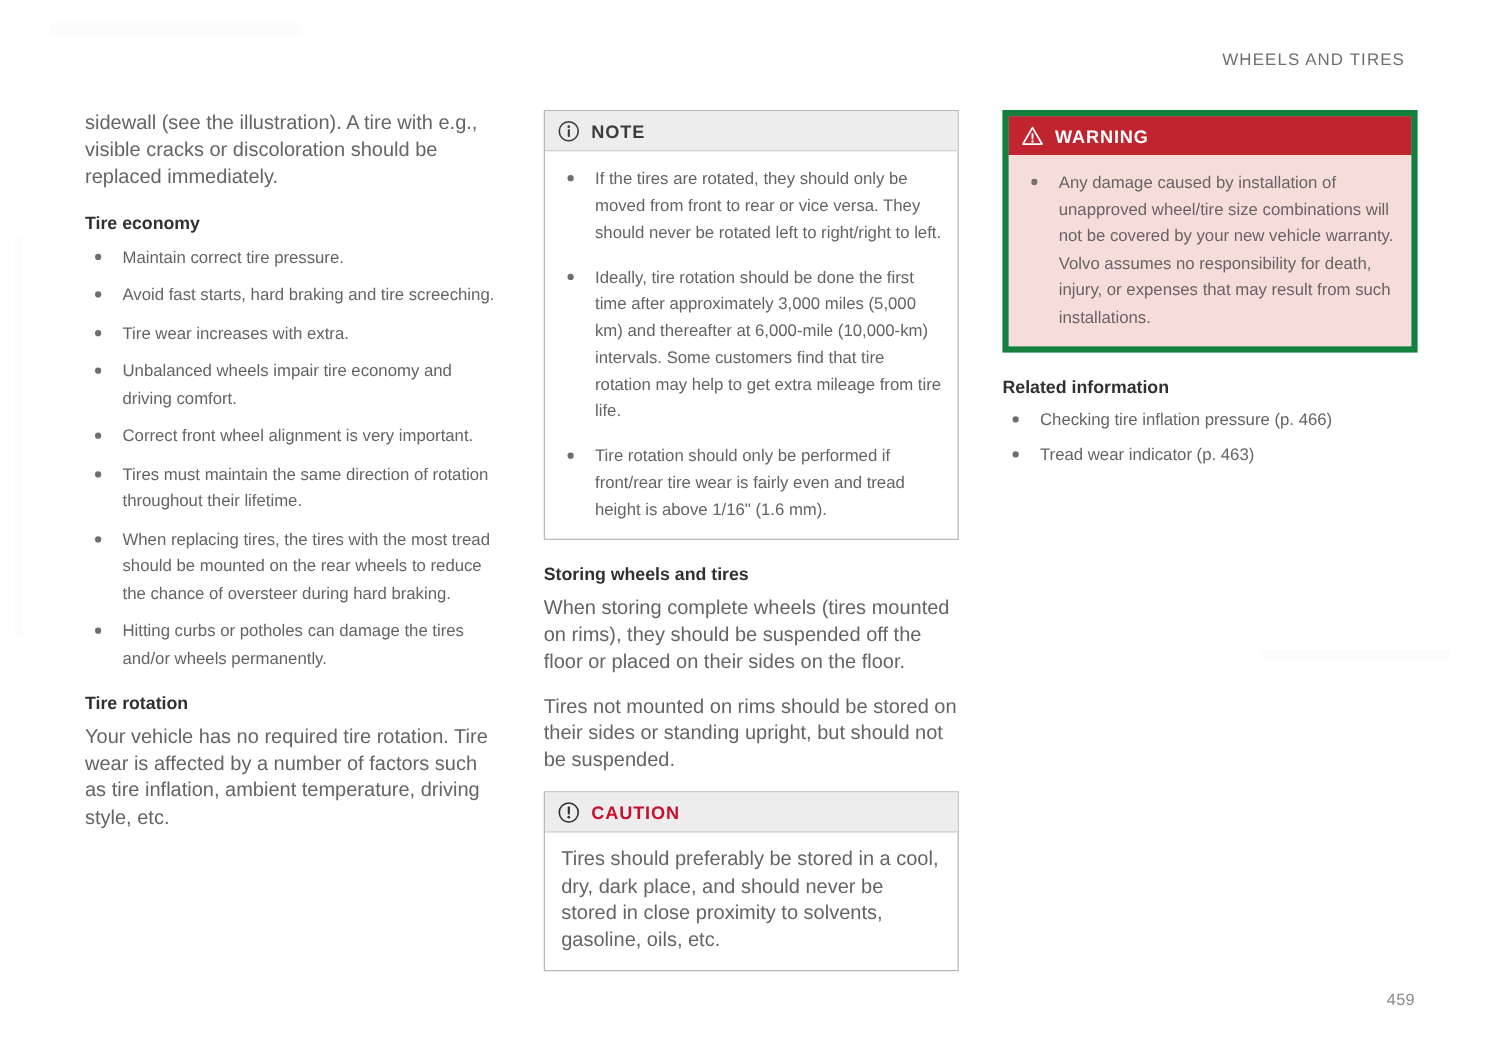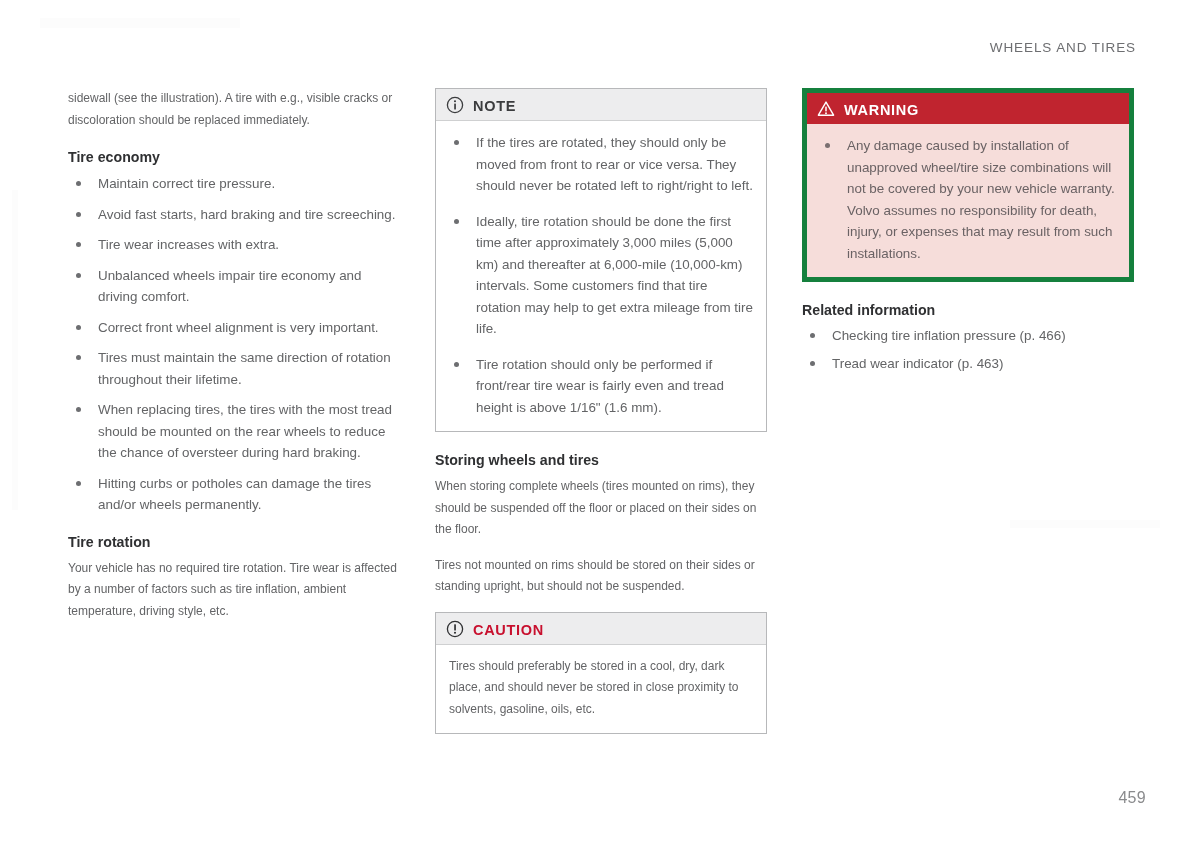--- a/index.html
+++ b/index.html
@@ -13,33 +13,33 @@
     position: relative;
     font-family: "Liberation Sans", sans-serif;
     color: #58595b;
     -webkit-font-smoothing: antialiased;
   }
 
   
   .page-header {
     position: absolute;
     top: 40px;
-    right: 64px;
+    right: 76px;
     font-size: 13.5px;
     letter-spacing: 0.9px;
     color: #6d6e71;
     text-transform: uppercase;
     white-space: nowrap;
   }
 
   .page-number {
     position: absolute;
     bottom: 38px;
-    right: 54px;
-    font-size: 16px;
+    right: 68px;
+    font-size: 13px;
     color: #8a8b8d;
     letter-spacing: 0.3px;
   }
 
   
   .columns {
     position: absolute;
     top: 88px;
     left: 68px;
     width: 1066px;
@@ -48,21 +48,21 @@
     align-items: flex-start;
   }
   .col {
     width: 332px;
     flex: 0 0 332px;
   }
 
   
   p.body {
     margin: 0 0 14px 0;
-    font-size: 12px;
+    font-size: 16px;
     line-height: 21.5px;
     color: #636466;
   }
   h2.heading {
     margin: 16px 0 6px 0;
     font-size: 14.2px;
     font-weight: bold;
     color: #2f3032;
     line-height: 20px;
   }

